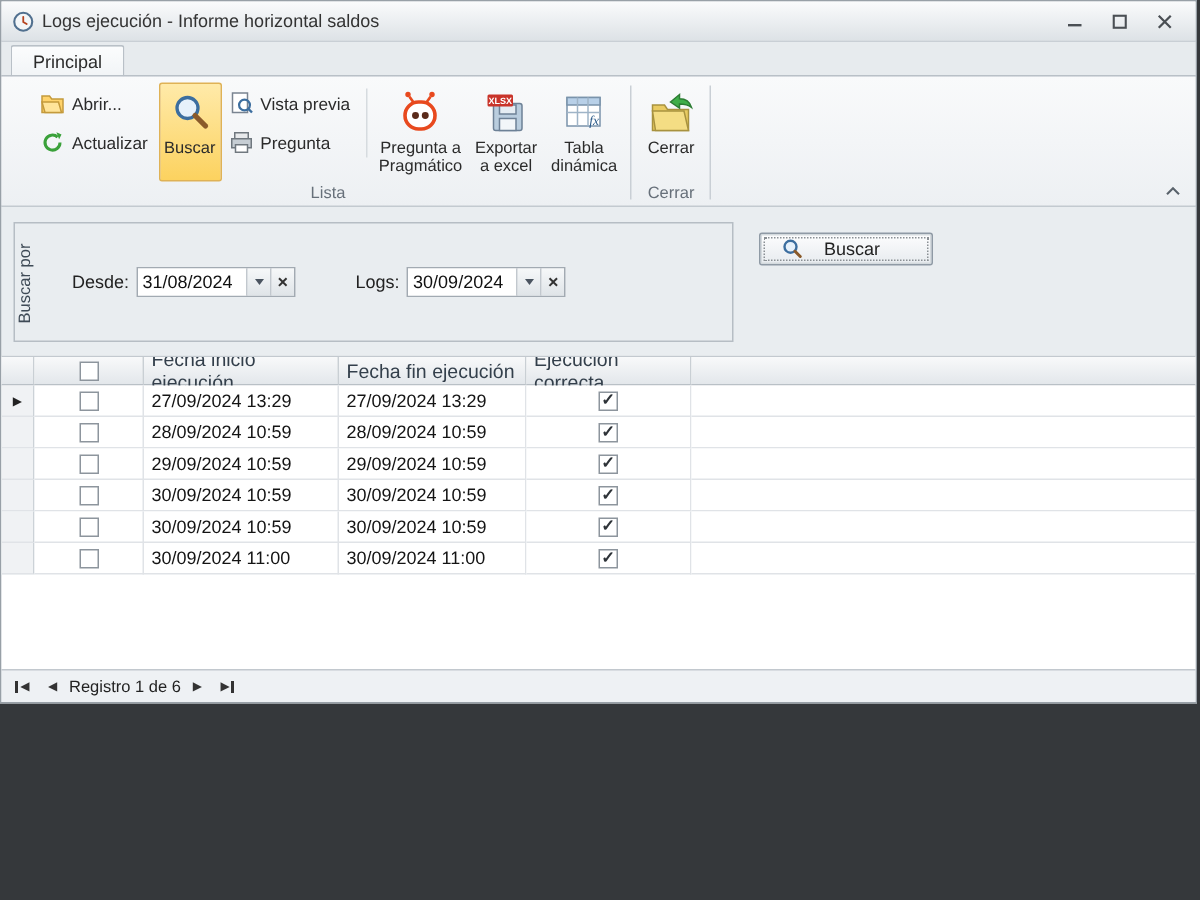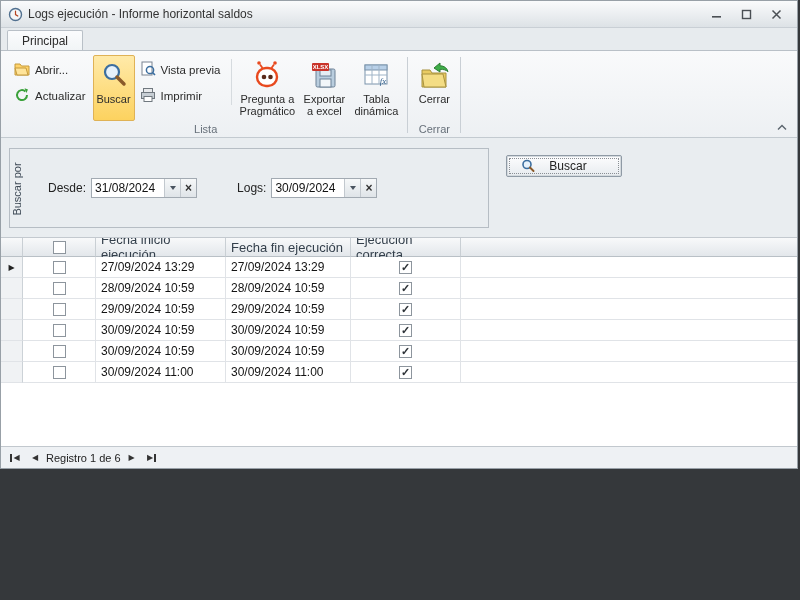--- a/index.html
+++ b/index.html
@@ -15,21 +15,21 @@
   .titlebar .ticon { width:16px; height:16px; display:flex; align-items:center; justify-content:center; margin-right:5px; }
   .title-text { font-size:12px; color:#333; }
   .winbtns { margin-left:auto; display:flex; gap:12px; padding-right:6px; }
   .winbtn { width:18px; height:16px; display:flex; align-items:center; justify-content:center; cursor:default; }
 
   
   .tabrow { height:22px; background:#e7ebee; display:flex; align-items:flex-end; padding-left:6px; }
   .tab { font-size:12px; padding:3px 14px 3px 14px; background:linear-gradient(#fbfcfd,#f1f4f6);
          border:1px solid #b9c0c7; border-bottom:none; border-radius:2px 2px 0 0; position:relative; top:1px; color:#2b2b2b; }
   .ribbon { height:88px; background:linear-gradient(#f9fafb,#edf0f3); border-top:1px solid #b9c0c7;
-            border-bottom:1px solid #c3cad0; display:flex; padding:4px 4px 0 4px; position:relative; }
+            border-bottom:1px solid #c3cad0; display:flex; padding:4px 4px 0 17px; position:relative; }
   .rgroup { position:relative; display:flex; align-items:flex-start; padding:0 4px 14px 4px; }
   .rgroup .gcaption { position:absolute; bottom:2px; left:0; right:0; text-align:center;
                       font-size:11px; color:#67707a; }
   .vsep { width:1px; background:#c9cfd5; margin:2px 1px 4px 1px; align-self:stretch; }
   .isep { width:1px; background:#d6dbdf; margin:4px 4px 18px 4px; align-self:stretch; }
 
   .rstack { display:flex; flex-direction:column; gap:4px; padding-top:4px; }
   .rsmall { display:flex; align-items:center; gap:5px; height:22px; padding:2px 6px 2px 4px;
             font-size:11.5px; color:#2b2b2b; border:1px solid transparent; border-radius:2px; }
   .rbig { width:52px; height:66px; display:flex; flex-direction:column; align-items:center;
@@ -188,21 +188,21 @@
           <span>Vista previa</span>
         </div>
         <div class="rsmall">
           <span>
             <svg width="16" height="16" viewBox="0 0 16 16">
               <rect x="3.5" y="1.5" width="9" height="4" fill="#e8eaec" stroke="#70787f"></rect>
               <rect x="1.5" y="5.5" width="13" height="6" fill="#c7ced4" stroke="#70787f"></rect>
               <rect x="4" y="9.5" width="8" height="5" fill="#fff" stroke="#70787f"></rect>
             </svg>
           </span>
-          <span>Imprimir</span>
+          <span>Pregunta</span>
         </div>
       </div>
 
       <div class="isep"></div>
 
       <div class="rbig wide">
         <span class="ricon">
           <svg width="30" height="30" viewBox="0 0 30 30">
             <circle cx="7" cy="3" r="1.8" fill="#e8491e"></circle>
             <circle cx="23" cy="3" r="1.8" fill="#e8491e"></circle>

